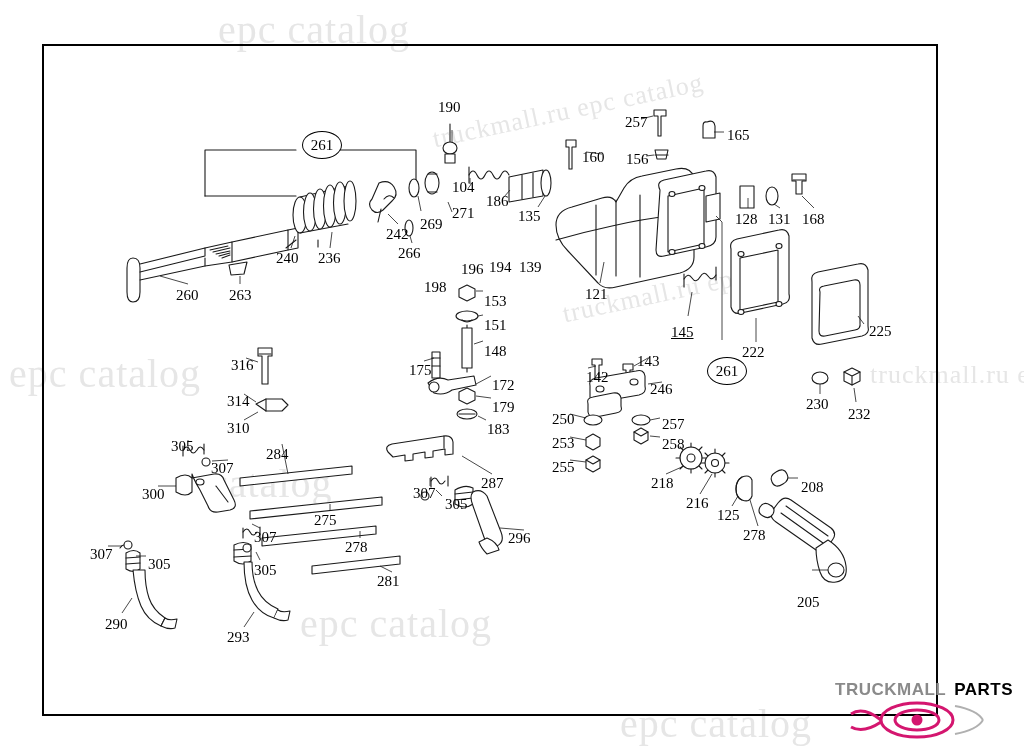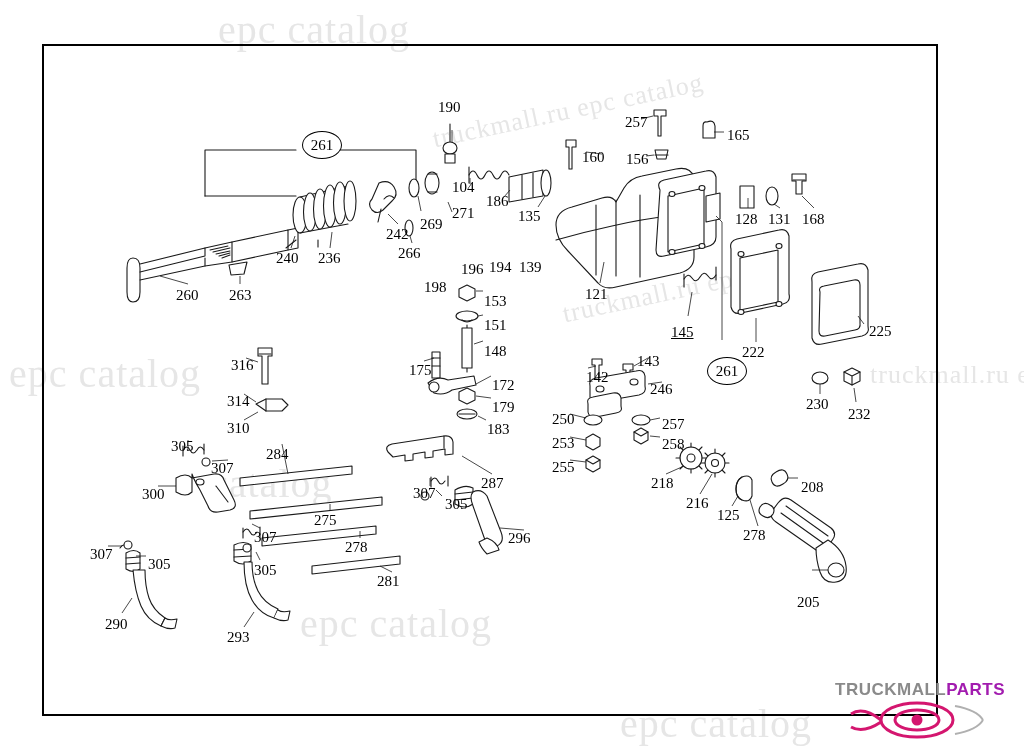--- a/index.html
+++ b/index.html
@@ -97,21 +97,22 @@
     top: 2px;
     left: 0;
     font-family: "Liberation Sans", sans-serif;
     font-size: 17px;
     font-weight: bold;
     letter-spacing: 0.5px;
     color: #8a8a8a;
   }
   #logo .lt em {
     font-style: normal;
-    color: #a21caf;
+    color: #000000;
+    margin-left: 8px;
   }
 </style>
 </head>
 <body>
 
 <div id="page">
 
   <div id="watermarks">
       <div class="wm" style="left: 218px; top: 6px; font-size: 40px;">epc catalog</div>
       <div class="wm" style="left: 430px; top: 125px; font-size: 26px; transform: rotate(-12deg); transform-origin: 0px 0px;">truckmall.ru epc catalog</div>

